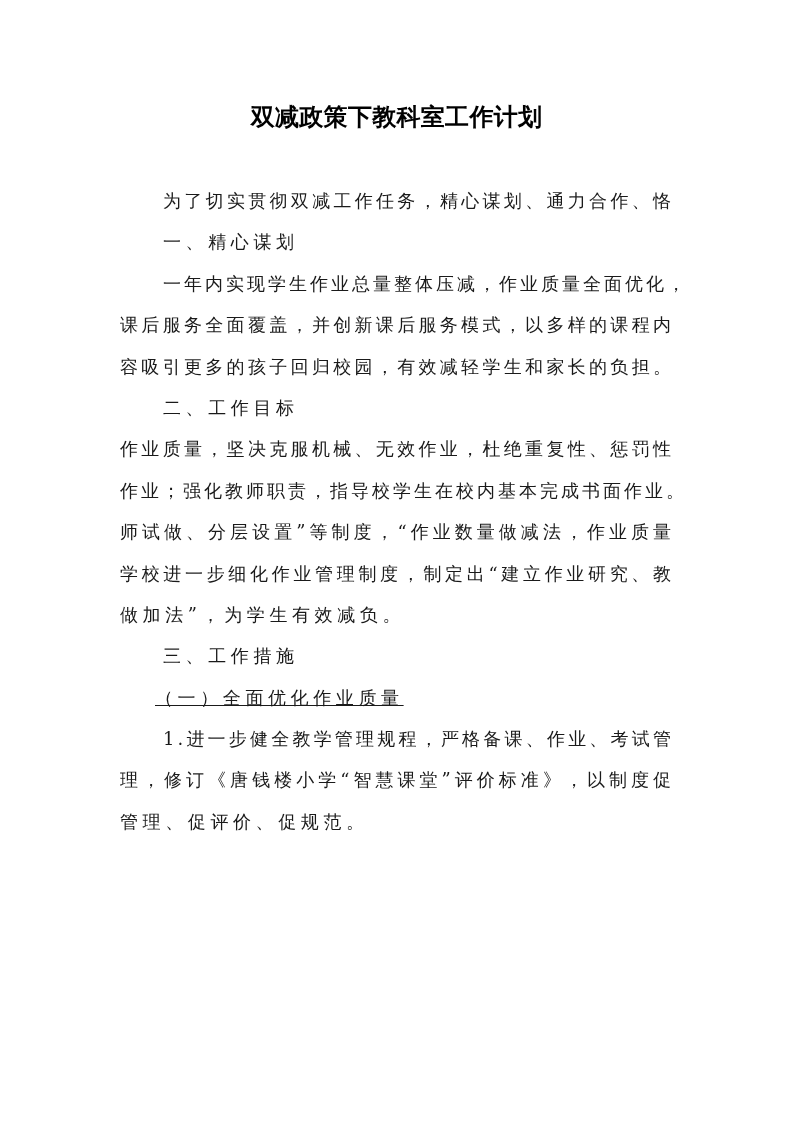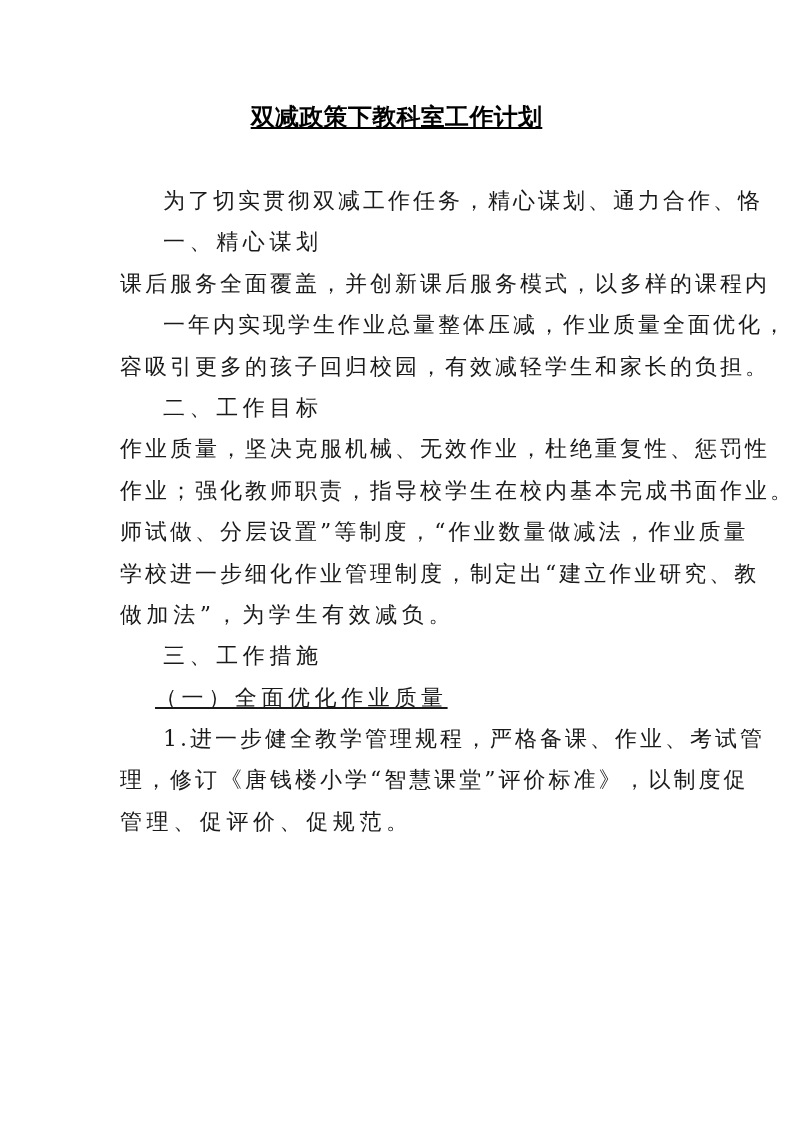--- a/index.html
+++ b/index.html
@@ -3,26 +3,25 @@
   <meta charset="utf-8">
   <style>
     html, body { margin: 0; padding: 0; background: #ffffff; }
     body { width: 793px; height: 1122px; position: relative; overflow: hidden; }
     .page { position: absolute; left: 0; top: 0; width: 793px; height: 1122px; background: #ffffff; }
     .title {
       position: absolute; left: 0; top: 102px; width: 793px; text-align: center;
       font-family: "DejaVu Sans", "Liberation Sans", sans-serif;
       font-weight: bold; font-size: 24px; line-height: 30px; color: #000000;
       letter-spacing: 0.3px;
-      text-decoration: underline;
     }
     .body {
       position: absolute; left: 120px; top: 180px; width: 554px;
       font-family: "DejaVu Serif", "Liberation Serif", serif;
-      font-size: 22px; color: #1a1a1a;
+      font-size: 18px; color: #1a1a1a;
     }
     .line {
       height: 41.4px; line-height: 41.4px; white-space: nowrap; overflow: visible;
       letter-spacing: 4.6px;
     }
     .line.full { text-align: justify; text-align-last: justify; letter-spacing: 3px; }
     .line.indent { padding-left: 43px; }
     .line.indent-sub { padding-left: 35px; text-decoration: underline; }
   </style>
 </head>
@@ -33,22 +32,22 @@
   <div class="title">双减政策下教科室工作计划</div>
 
   <div class="body">
 
     <div>
       <div class="line full indent">为了切实贯彻双减工作任务，精心谋划、通力合作、恪</div>
     </div>
 
     <div class="line indent">一、精心谋划</div>
     <div>
+      <div class="line full indent">一年内实现学生作业总量整体压减，作业质量全面优化，</div>
       <div class="line full">课后服务全面覆盖，并创新课后服务模式，以多样的课程内</div>
-      <div class="line full indent">一年内实现学生作业总量整体压减，作业质量全面优化，</div>
       <div class="line full">容吸引更多的孩子回归校园，有效减轻学生和家长的负担。</div>
     </div>
 
     <div class="line indent">二、工作目标</div>
     <div>
       <div class="line full">作业质量，坚决克服机械、无效作业，杜绝重复性、惩罚性</div>
       <div class="line full">作业；强化教师职责，指导校学生在校内基本完成书面作业。</div>
       <div class="line full">师试做、分层设置”等制度，“作业数量做减法，作业质量</div>
       <div class="line full">学校进一步细化作业管理制度，制定出“建立作业研究、教</div>
       <div class="line">做加法”，为学生有效减负。</div>

